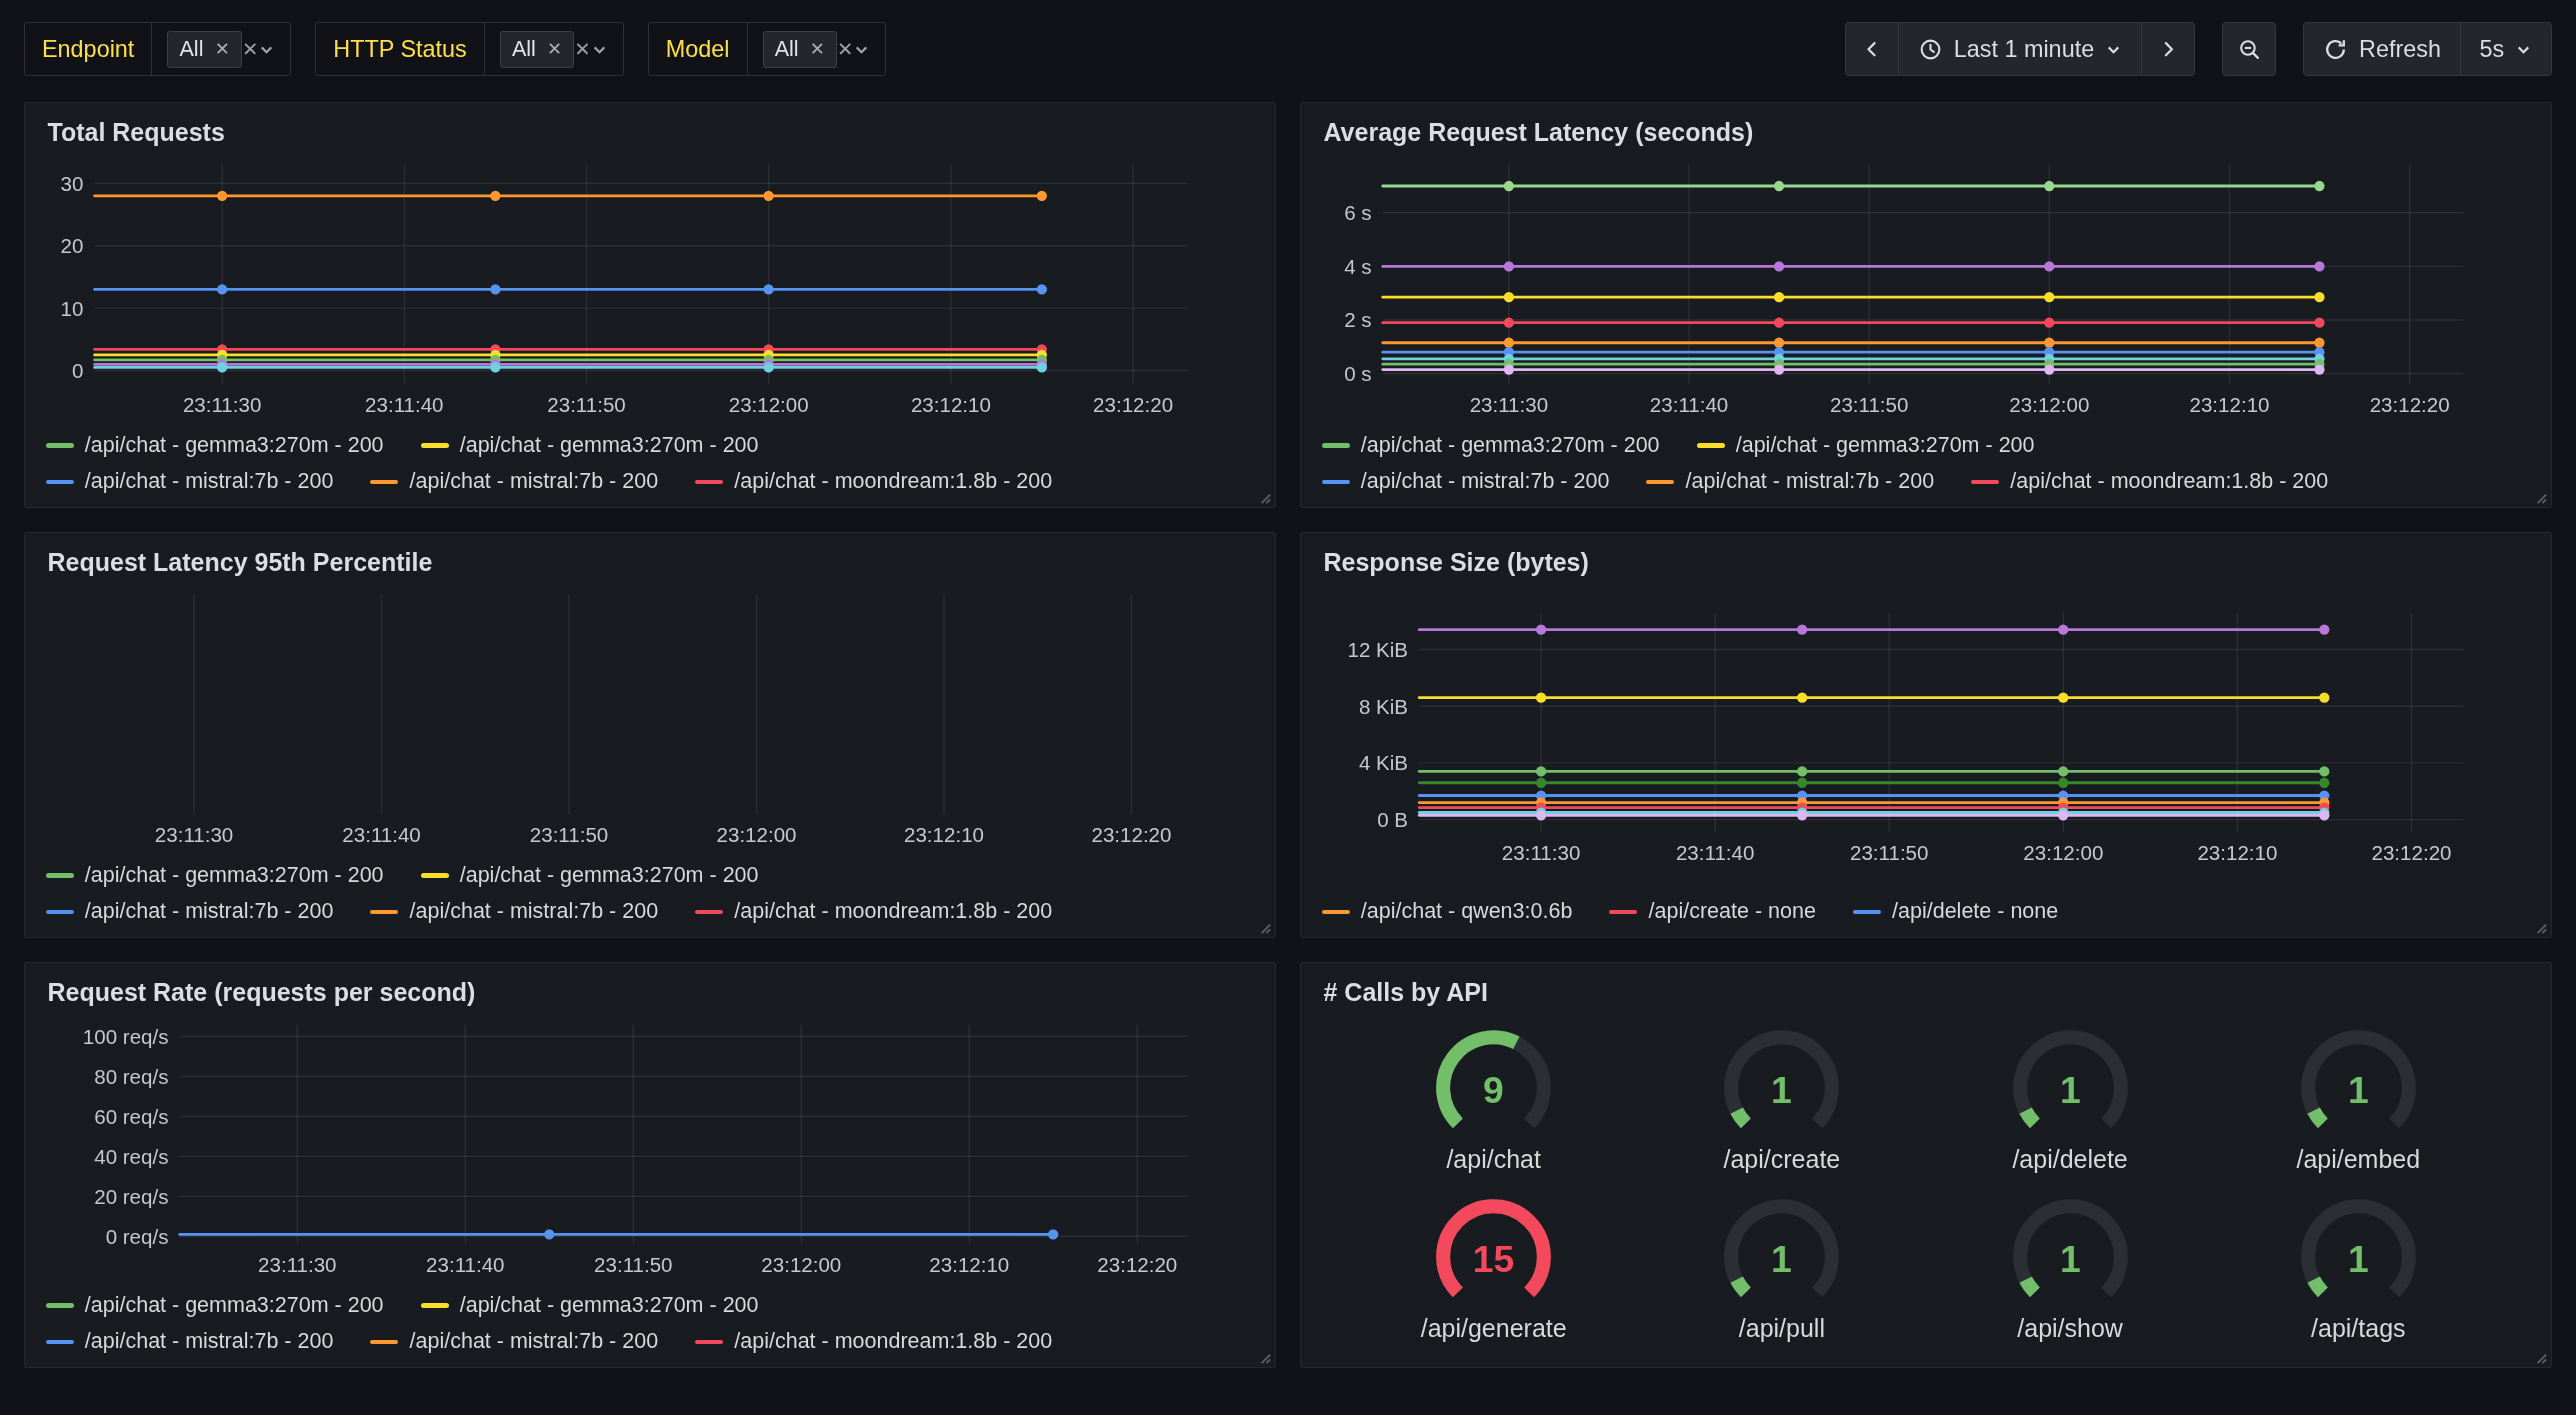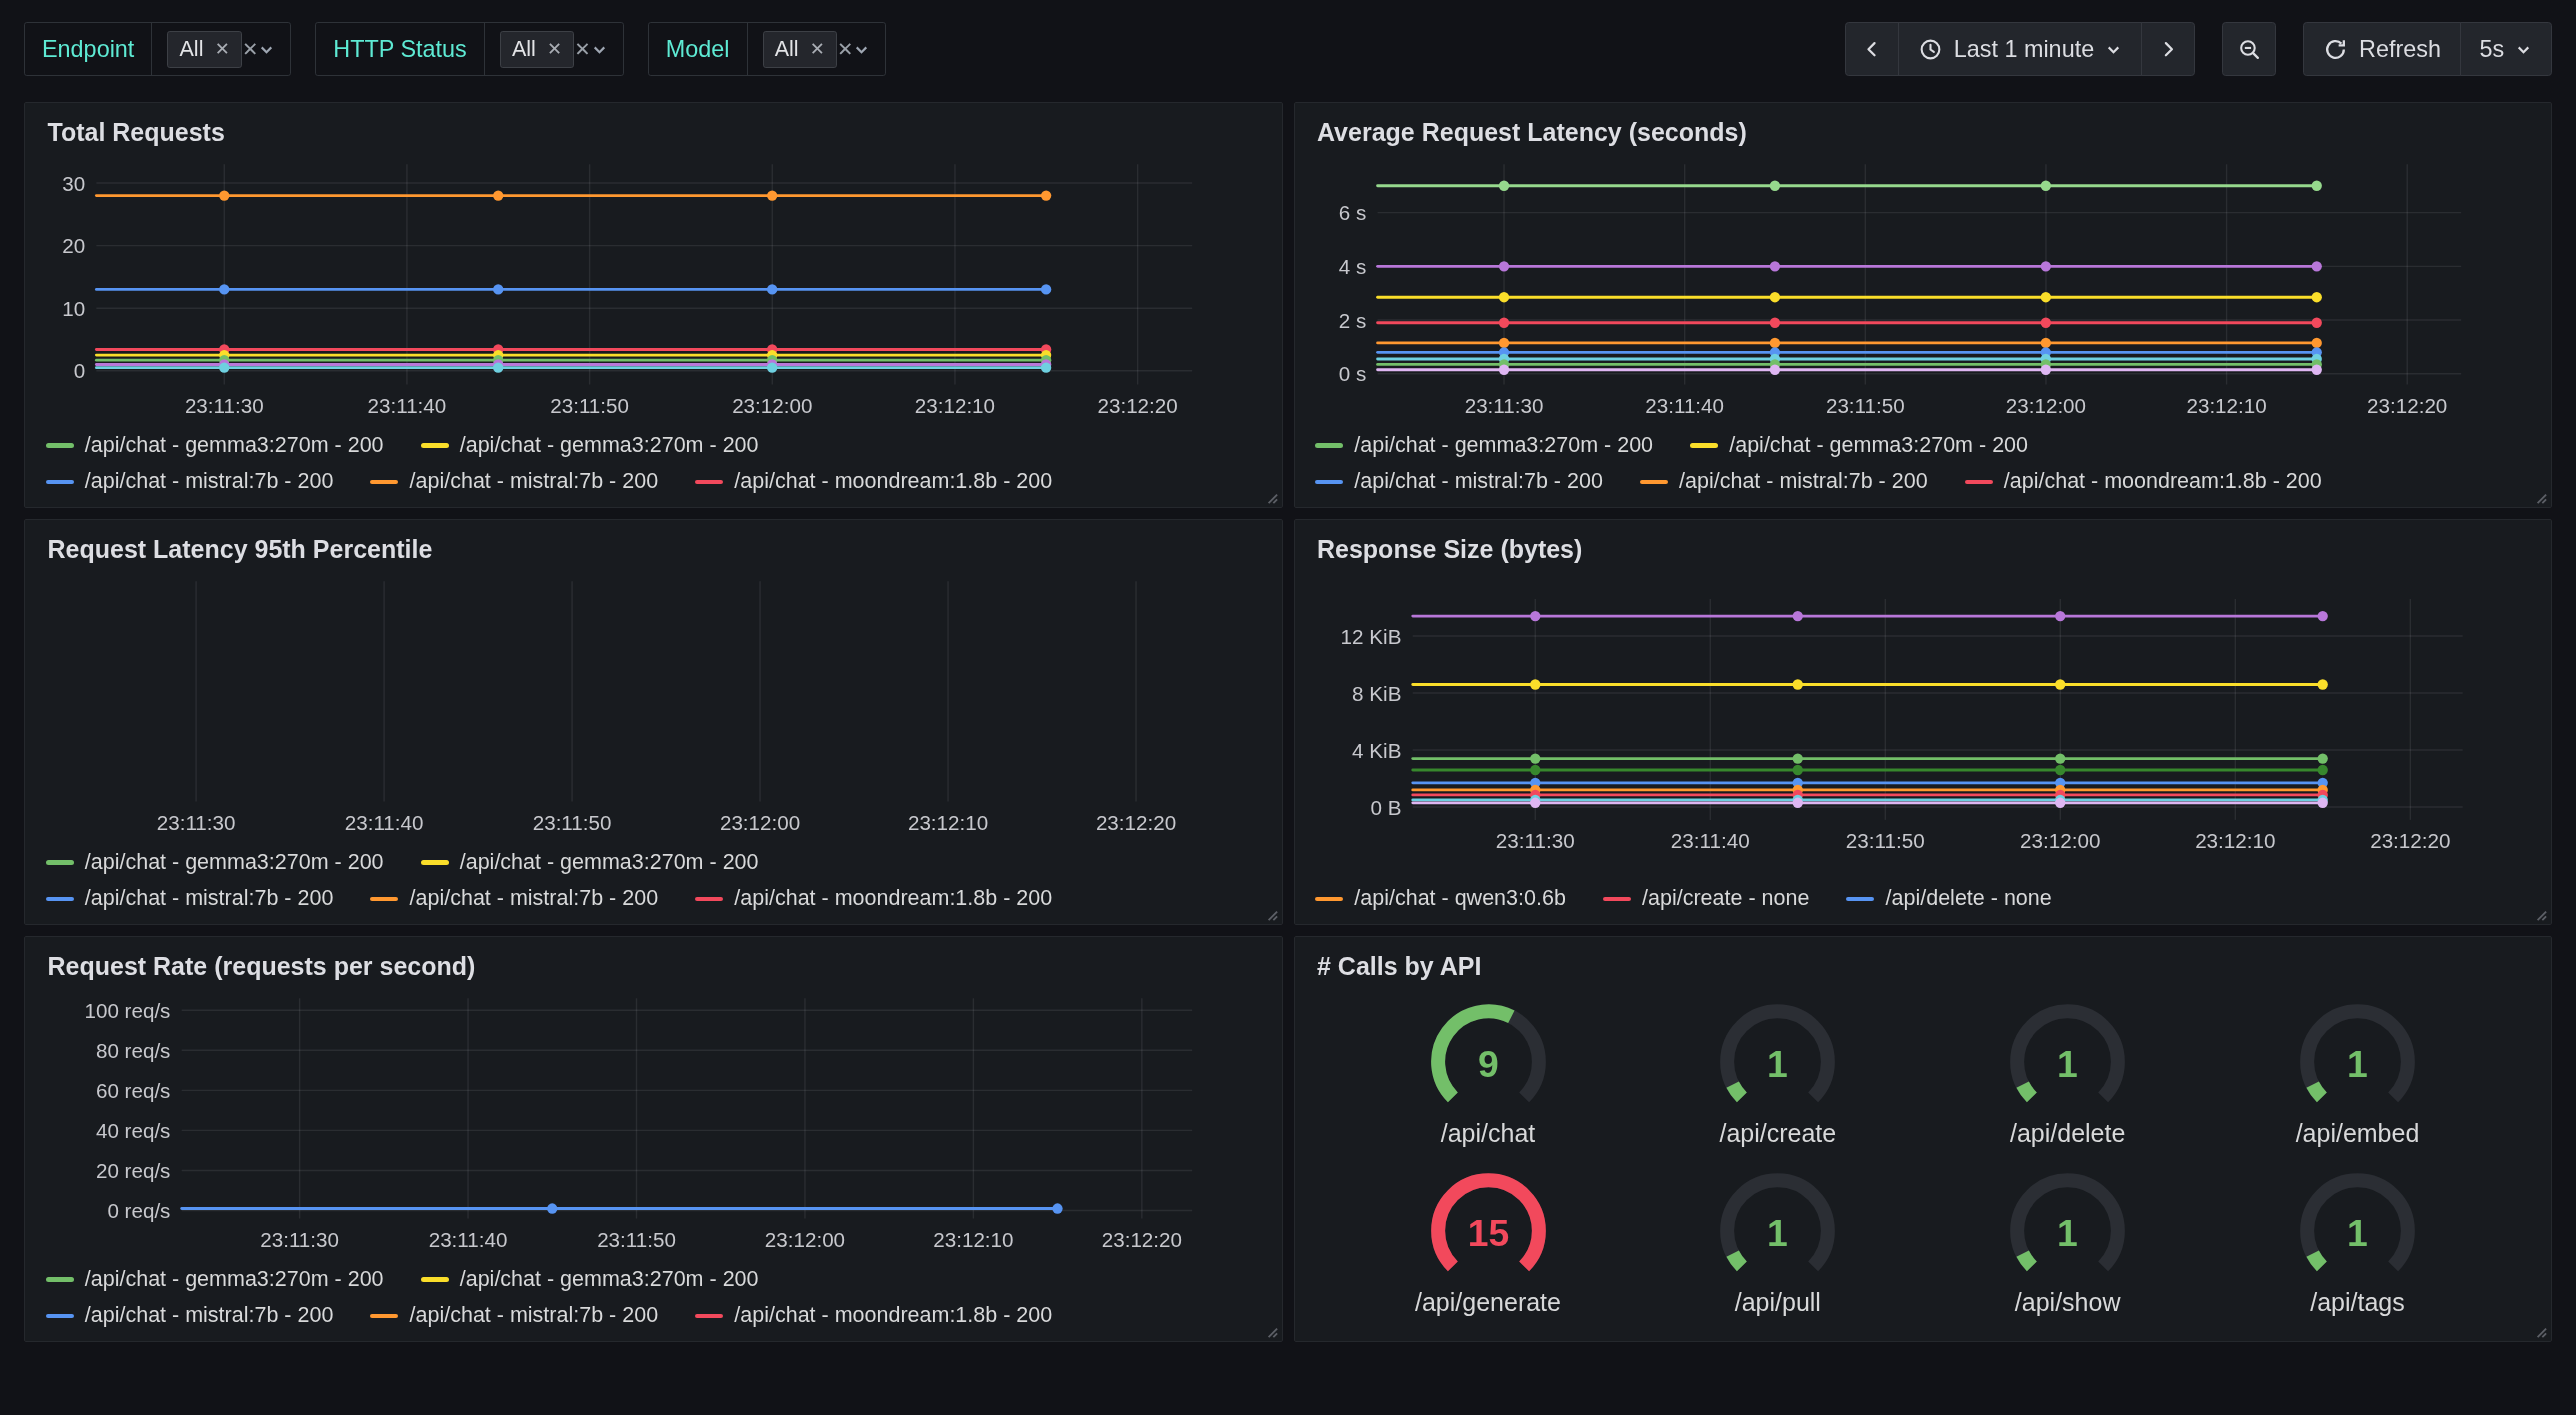--- a/index.html
+++ b/index.html
@@ -3,35 +3,35 @@
 <meta charset="utf-8">
 <style>
   * { margin:0; padding:0; box-sizing:border-box; }
   html,body { width:2576px; height:1415px; }
   body { background:#111217; font-family:"Liberation Sans",sans-serif; color:#d8d9da; overflow:hidden; }
 
   
   .topbar { display:flex; justify-content:space-between; align-items:center; padding:22.4px 24px 0; }
   .filters { display:flex; gap:24px; }
   .filter { display:flex; align-items:stretch; height:54px; border:0.9px solid #2e3238; border-radius:2.8px; background:#111217; }
-  .flabel { display:flex; align-items:center; padding:0 17px; font-size:23.4px; color:#5eead4; }
+  .flabel { display:flex; align-items:center; padding:0 17px; font-size:23.4px; color:#fde047; }
   .fbox { display:flex; align-items:center; padding:0 15px; border-left:0.9px solid #2e3238; cursor:pointer; }
   .chip { display:inline-flex; align-items:center; gap:11.2px; background:#24262c; border:0.9px solid #3d4046; border-radius:2.8px; padding:4.7px 11.2px; font-size:21.5px; color:#e3e4e7; cursor:pointer; }
   .chipx { font-size:18px; color:#a9adb4; line-height:1; }
   .fclear { font-size:19.6px; color:#9aa0a8; line-height:1; cursor:pointer; }
   .timebar { display:flex; align-items:center; gap:27px; }
   .btngroup { display:flex; }
   .tbtn { display:inline-flex; align-items:center; gap:11.2px; height:54px; padding:0 18.7px; background:#23262c; border:0.9px solid #34373e; color:#dcdde2; font-size:23.4px; font-weight:500; font-family:inherit; cursor:pointer; border-radius:3.7px; }
   .btngroup .tbtn { border-radius:0; margin-left:-0.9px; }
   .btngroup .tbtn:first-child { border-radius:3.7px 0 0 3.7px; margin-left:0; }
   .btngroup .tbtn:last-child { border-radius:0 3.7px 3.7px 0; }
   .sq { width:54px; padding:0; justify-content:center; }
 
   
-  .grid { display:grid; grid-template-columns:1fr 1fr; gap:11px; padding:26px 24px 0; grid-auto-rows:406px; }
+  .grid { display:grid; grid-template-columns:1fr 1fr; gap:24px; padding:26px 24px 0; grid-auto-rows:406px; }
   .panel { background:#181b1f; border:0.9px solid #25282d; border-radius:1.9px; padding:15px 20.6px 13px; display:flex; flex-direction:column; position:relative; }
   .ptitle { font-size:25px; font-weight:600; color:#dddee3; margin:0 0 5.6px 1.9px; }
   .chartwrap { flex:1; min-height:0; }
   .chart { width:100%; height:100%; display:block; }
   svg text { font-family:"Liberation Sans",sans-serif; }
 
   
   .legend { display:flex; flex-direction:column; gap:11.2px; padding-top:11.2px; }
   .lrow { display:flex; gap:37px;text-align:right; }
   .litem { display:inline-flex; align-items:center; gap:11.2px; cursor:pointer; }

